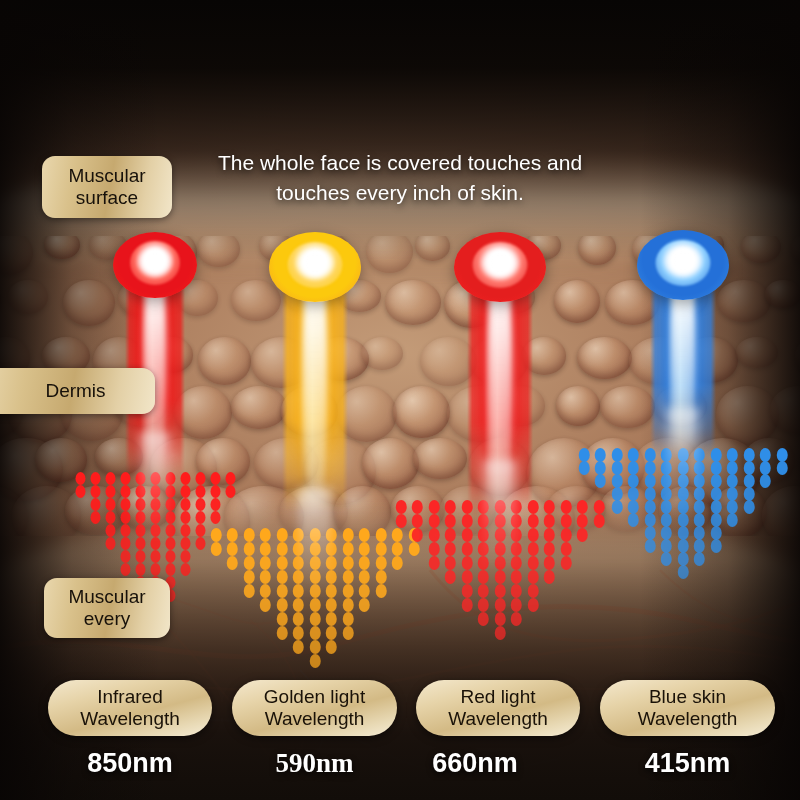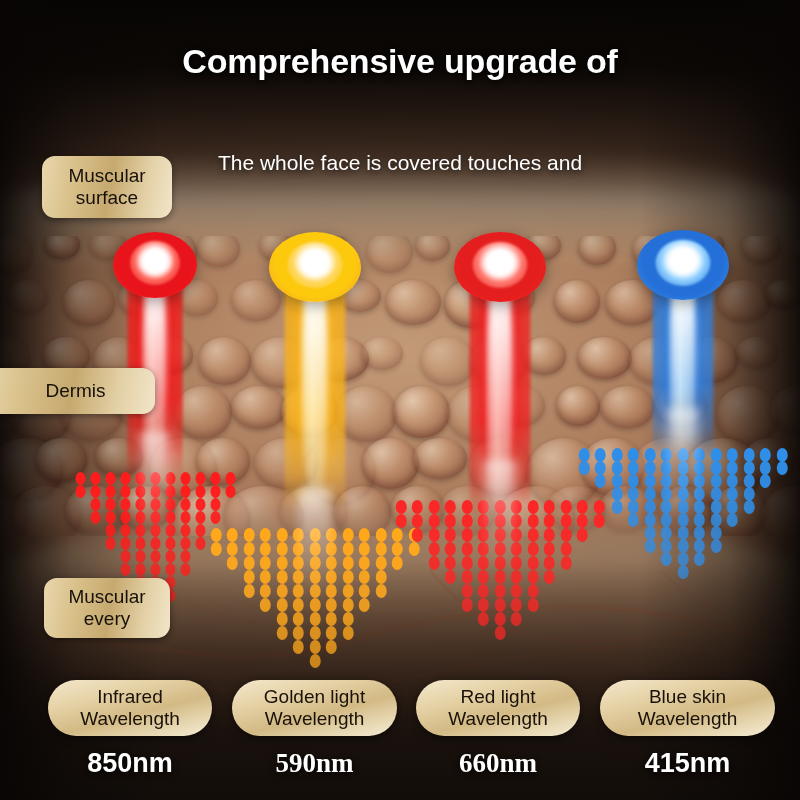--- a/index.html
+++ b/index.html
@@ -585,24 +585,24 @@
           <i style="left: 101.75px; top: 117px; width: 11px; height: 14px; background: rgb(47, 142, 232); opacity: 0.73;"></i>
         </div>
         <div style="position: absolute; left: 683px; top: 408px; transform: translateX(-50%); width: 33px; height: 110px; background: linear-gradient(rgba(255, 255, 255, 0.55), rgba(255, 255, 255, 0.12) 60%, rgba(255, 255, 255, 0)); filter: blur(5px);"></div>
         <div class="head" style="left: 683px; top: 230px; width: 92px; height: 70px; background: radial-gradient(at 50% 42%, rgb(143, 208, 255) 0%, rgb(36, 112, 216) 40%, rgb(36, 112, 216) 62%, rgb(47, 127, 224) 82%, rgba(47, 127, 224, 0.867) 100%); box-shadow: rgba(0, 0, 0, 0.35) 0px 4px 14px;"></div>
         <div style="position: absolute; left: 683px; top: 239.8px; transform: translateX(-50%); width: 55px; height: 46px; border-radius: 50%; background: radial-gradient(at 50% 42%, rgb(255, 255, 255) 0%, rgb(255, 255, 255) 26%, rgb(143, 208, 255) 56%, rgb(36, 112, 216) 100%); filter: blur(1.2px);"></div>
         <div style="position: absolute; left: 683px; top: 246.8px; transform: translateX(-50%); width: 37px; height: 29px; border-radius: 50%; background: radial-gradient(circle, rgb(255, 255, 255) 0%, rgb(255, 255, 255) 46%, rgba(255, 255, 255, 0.5) 74%, rgba(255, 255, 255, 0) 100%); filter: blur(2.5px);"></div>
       </div>
     </div>
 
   <div class="title">
-    <span>Comprehensive upgrade of</span>
   </div>
   <div class="subtitle">
     <span>The whole face is covered touches and</span>
+    <span class="l2">touches every inch of skin.</span>
   </div>
 
   <div class="layer-badge" style="left:42px; top:156px; width:130px; height:62px;">
     <div>
       <span>Muscular</span>
       <span>surface</span>
     </div>
   </div>
 
   <div class="layer-badge" style="left:-18px; top:368px; width:173px; height:46px; border-radius:13px;">
@@ -626,21 +626,21 @@
       <div class="nm" style="left: 48px; width: 164px;"><span>850nm</span></div>
       <div class="pill" style="left: 232px; width: 165px;">
         <span>Golden light</span>
         <span>Wavelength</span>
       </div>
       <div class="nm" style="left: 232px; width: 165px; font-family: Liberation Serif, serif;"><span>590nm</span></div>
       <div class="pill" style="left: 416px; width: 164px;">
         <span>Red light</span>
         <span>Wavelength</span>
       </div>
-      <div class="nm" style="left: 416px; width: 164px; font-family: Liberation Serif, serif;"><span>660nm</span></div>
+      <div class="nm" style="left: 393px; width: 164px;"><span>660nm</span></div>
       <div class="pill" style="left: 600px; width: 175px;">
         <span>Blue skin</span>
         <span>Wavelength</span>
       </div>
       <div class="nm" style="left: 600px; width: 175px;"><span>415nm</span></div>
     </div>
 
 </div>
 
 </body></html>

